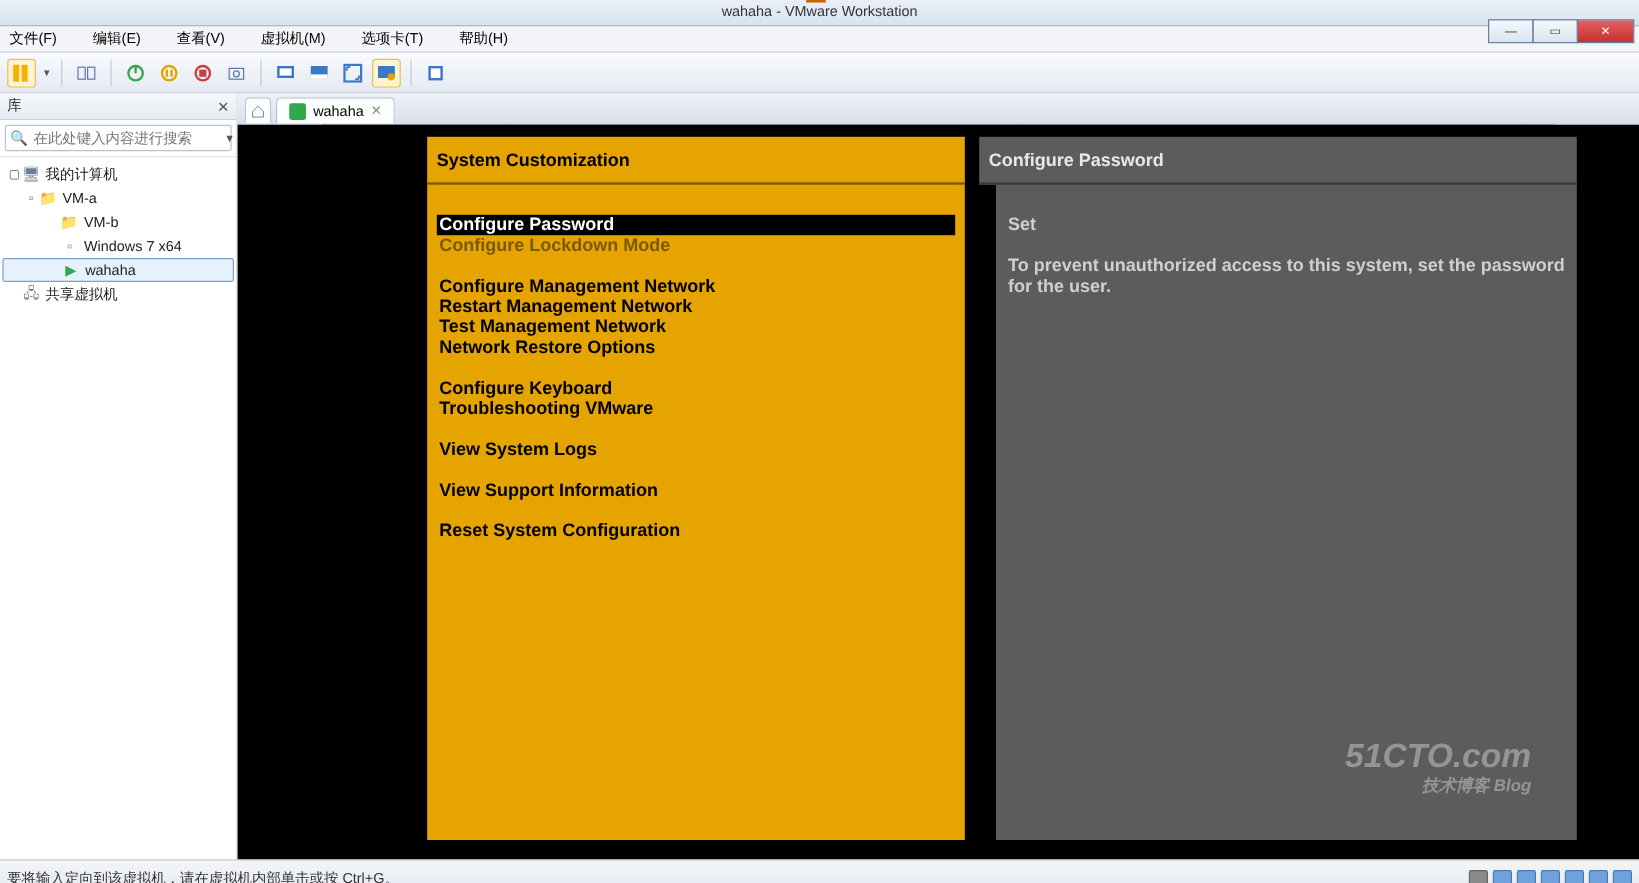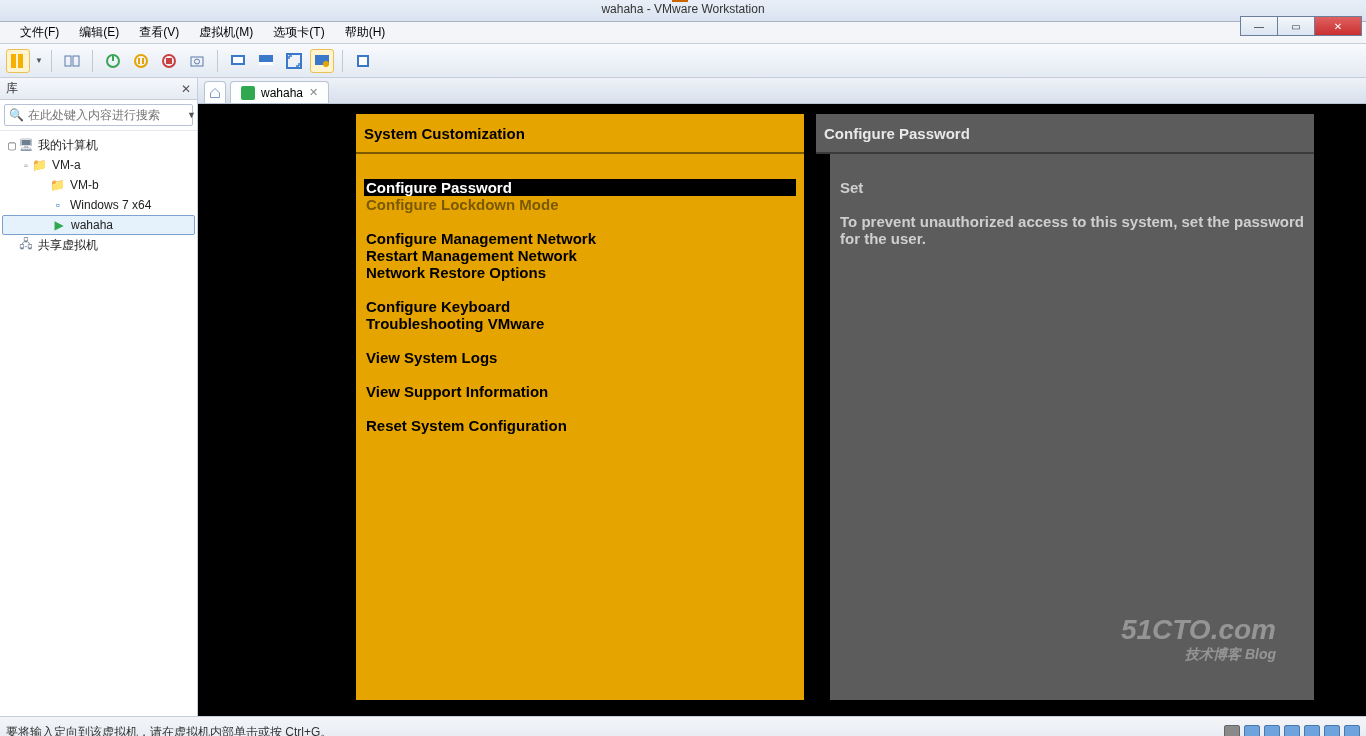--- a/index.html
+++ b/index.html
@@ -25,21 +25,21 @@
   width: 38px; height: 20px; border: 1px solid #6b7e9a; margin-left: -1px;
   display:flex; align-items:center; justify-content:center;
   background: linear-gradient(#f4f7fb,#dbe5f1);
   font-size: 10px; color:#333;
 }
 .titlebar .win-btn.close { background: linear-gradient(#e06060,#c93030); color:#fff; width:48px;}
 
 
 .menubar {
   height: 22px; background: #f3f5f8; border-bottom: 1px solid #c7cedb;
-  display:flex; align-items:center; padding: 0 14px; font-size: 12px; gap: 8px;
+  display:flex; align-items:center; padding: 0 2px; font-size: 12px; gap: 18px;
 }
 .menubar .menu-item { padding: 2px 6px; cursor: default; }
 
 
 .toolbar {
   height: 34px; background: linear-gradient(#f8fafd,#e4eaf3);
   border-bottom: 1px solid #c7cedb;
   display:flex; align-items:center; padding: 0 6px; gap: 4px;
 }
 .toolbar .sep { width:1px; height:22px; background:#c0c8d6; margin:0 4px;}
@@ -308,20 +308,21 @@
               <div class="panel-head">
                 <span>System Customization</span>
               </div>
               <div class="panel-body" id="dcui-menu">
                   <div class="menu-gap"></div>
                   <div class="menu-line sel">Configure Password</div>
                   <div class="menu-line dim">Configure Lockdown Mode</div>
                   <div class="menu-gap"></div>
                   <div class="menu-line">Configure Management Network</div>
                   <div class="menu-line">Restart Management Network</div>
+                  <div class="menu-line">Test Management Network</div>
                   <div class="menu-line">Network Restore Options</div>
                   <div class="menu-gap"></div>
                   <div class="menu-line">Configure Keyboard</div>
                   <div class="menu-line">Troubleshooting VMware</div>
                   <div class="menu-gap"></div>
                   <div class="menu-line">View System Logs</div>
                   <div class="menu-gap"></div>
                   <div class="menu-line">View Support Information</div>
                   <div class="menu-gap"></div>
                   <div class="menu-line">Reset System Configuration</div>

